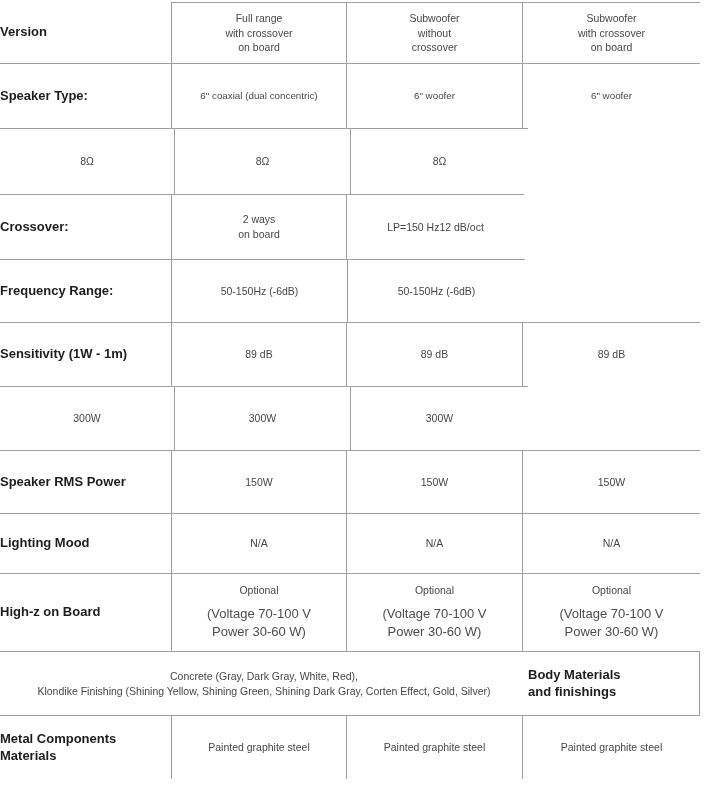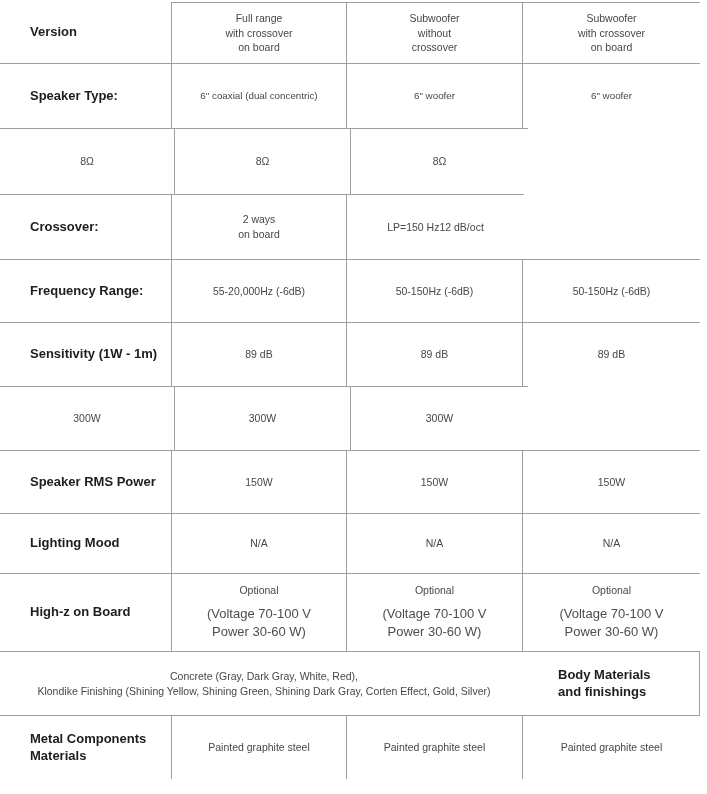--- a/index.html
+++ b/index.html
@@ -3,21 +3,21 @@
 <meta charset="utf-8">
 <style>
   :root { --line:#9f9f9f; }
   * { box-sizing:border-box; margin:0; padding:0; }
   html,body { width:707px; height:794px; background:#ffffff; }
   body { font-family:"Liberation Sans", sans-serif; }
   .spec-table { width:700px; padding-top:2px; }
   .row { display:flex; width:700px; }
   .cell { border-top:1px solid var(--line); }
   .label-cell {
-    width:172px; padding-left:30px; padding-right:8px;
+    width:172px; padding-right:8px;
     display:flex; align-items:center;
     font-size:13px; font-weight:bold; color:#1d1d1d;
     line-height:1.25; white-space:pre-line;
     border-right:1px solid var(--line);
   }
   .value-cell {
     display:flex; flex-direction:column; align-items:center; justify-content:center;
     text-align:center; font-size:10.5px; color:#474747; line-height:1.4;
     white-space:pre-line; padding:0 6px;
   }
@@ -62,21 +62,20 @@
 
   <div class="row" style="height:65px">
     <div class="cell label-cell">Crossover:</div>
     <div class="cell value-cell c1">2 ways
 on board</div>
     <div class="cell value-cell c3">LP=150 Hz12 dB/oct</div>
   </div>
 
   <div class="row" style="height:63px">
     <div class="cell label-cell">Frequency Range:</div>
-    <div class="cell value-cell c1">55-20,000Hz (-6dB)</div>
     <div class="cell value-cell c2">50-150Hz (-6dB)</div>
     <div class="cell value-cell c3">50-150Hz (-6dB)</div>
   </div>
 
   <div class="row" style="height:64px">
     <div class="cell label-cell">Sensitivity (1W - 1m)</div>
     <div class="cell value-cell c1">89 dB</div>
     <div class="cell value-cell c2">89 dB</div>
     <div class="cell value-cell c3">89 dB</div>
   </div>

